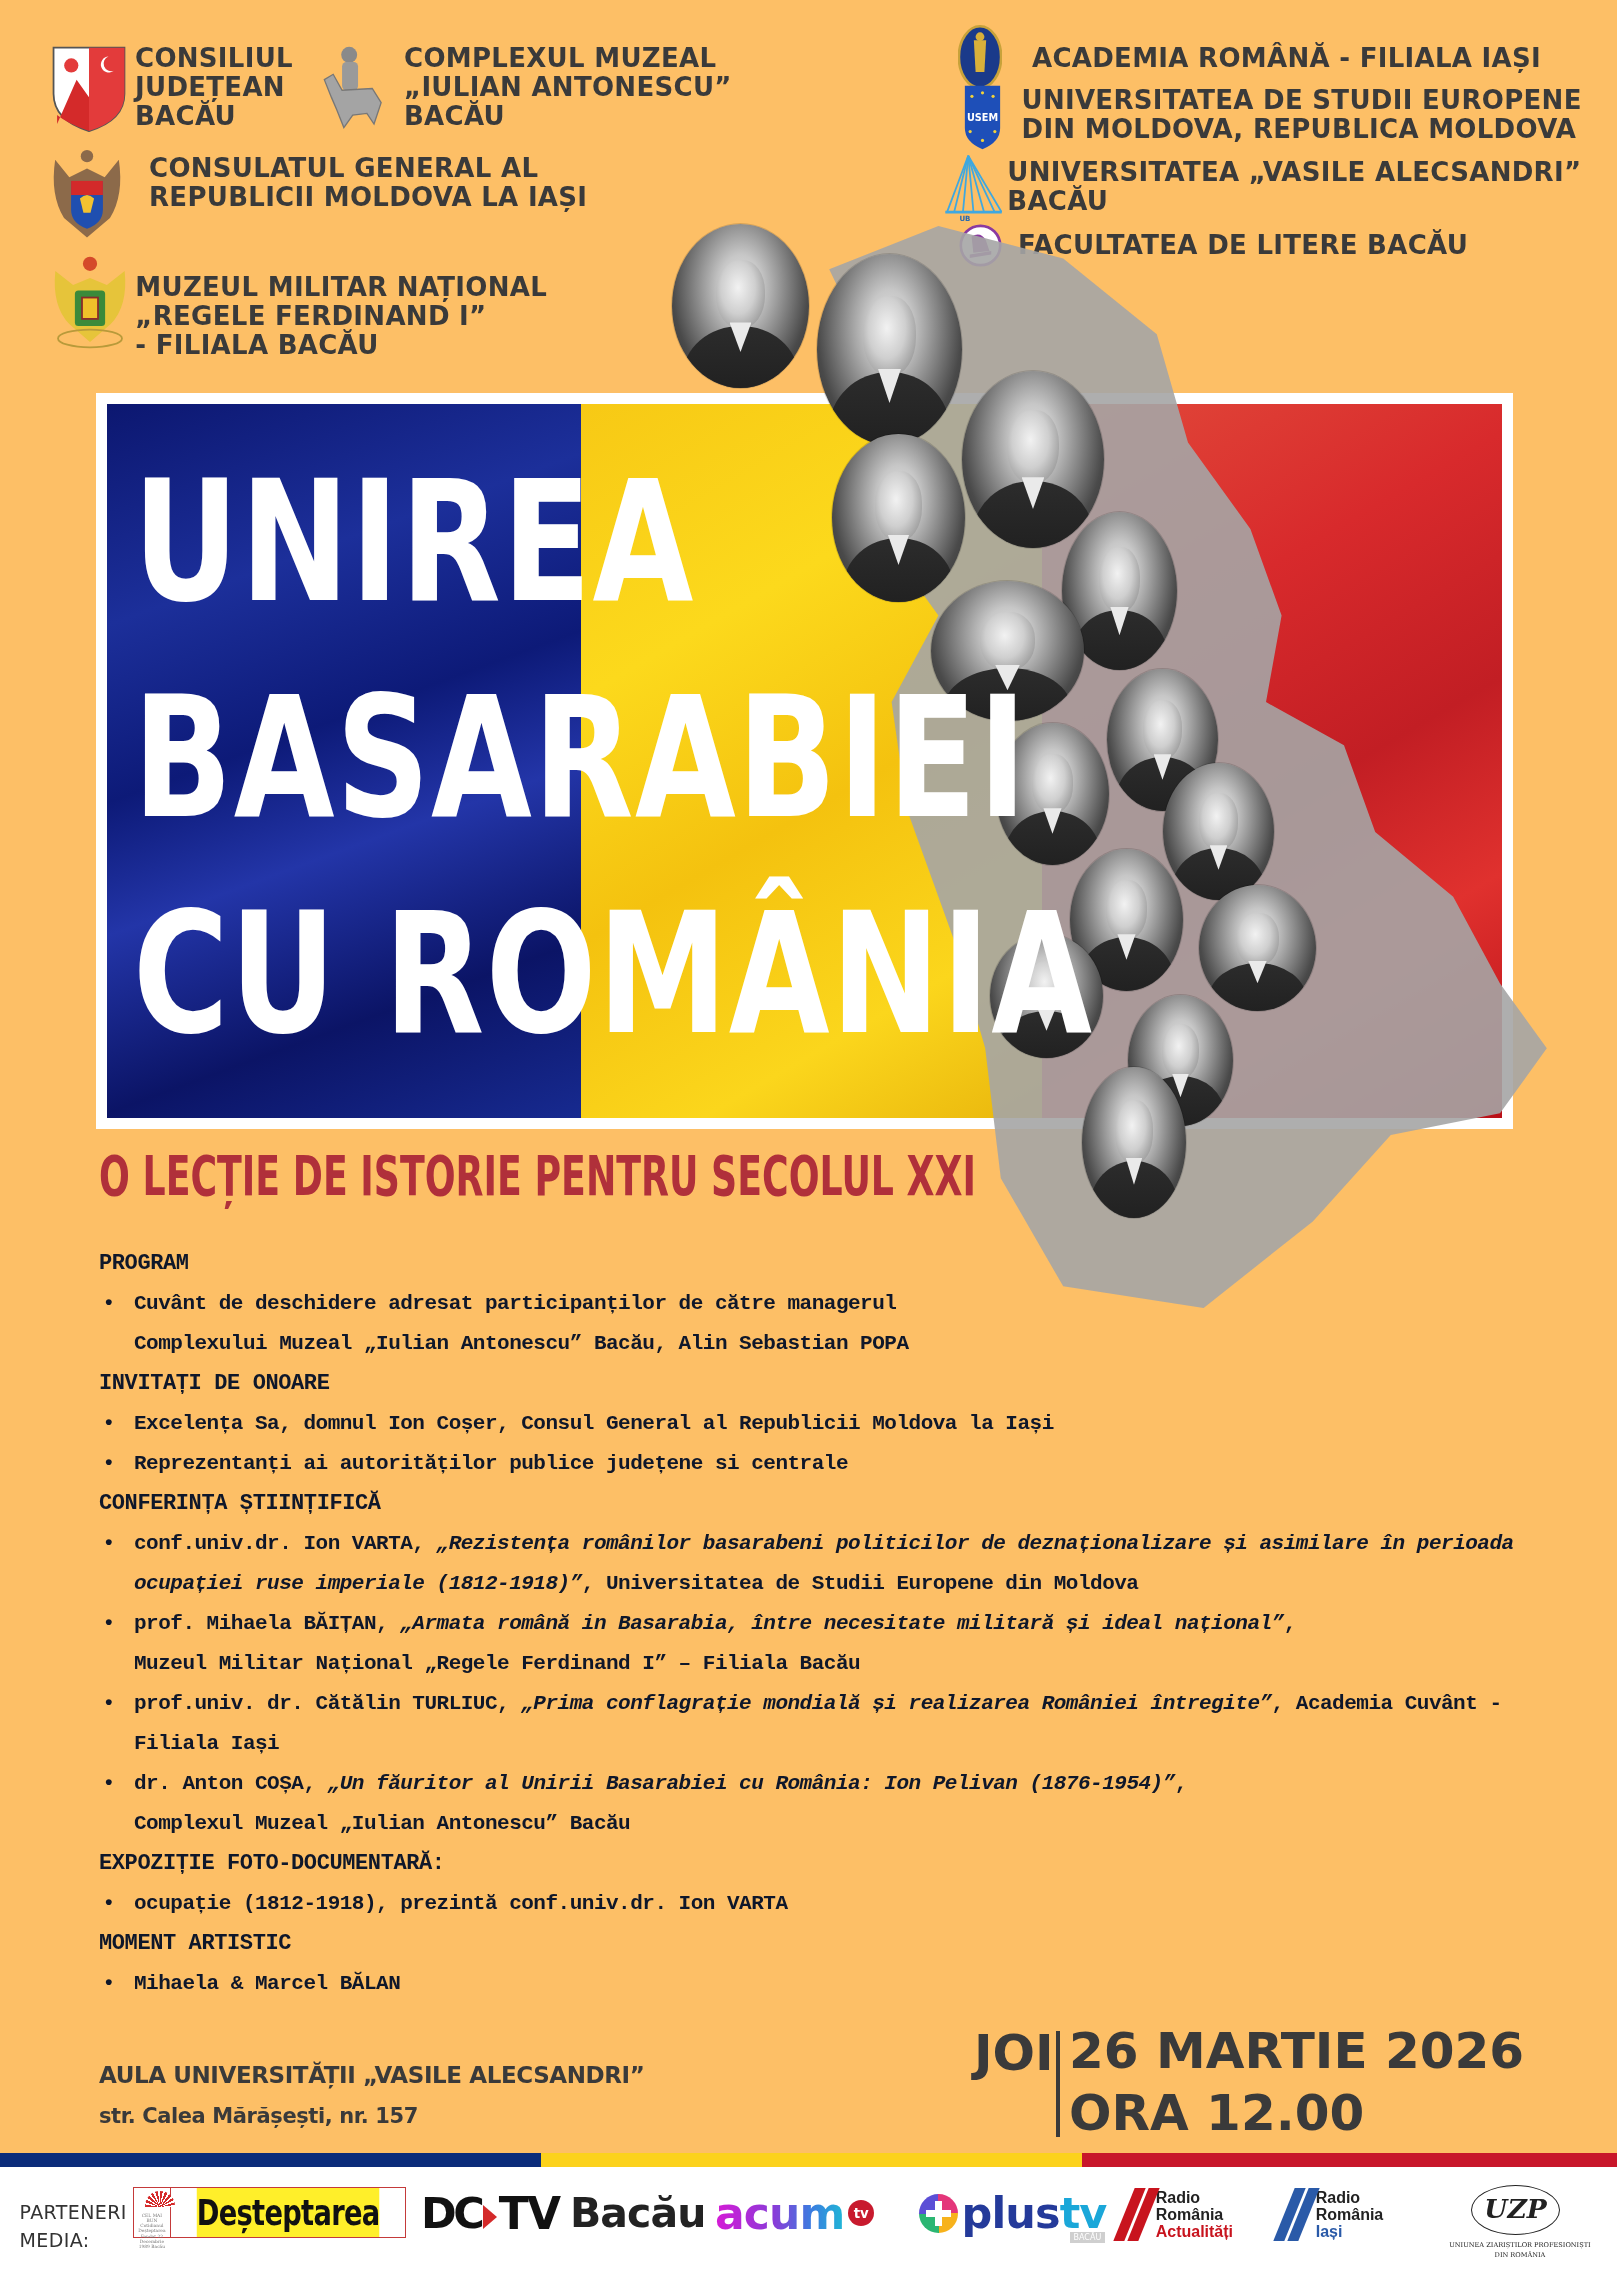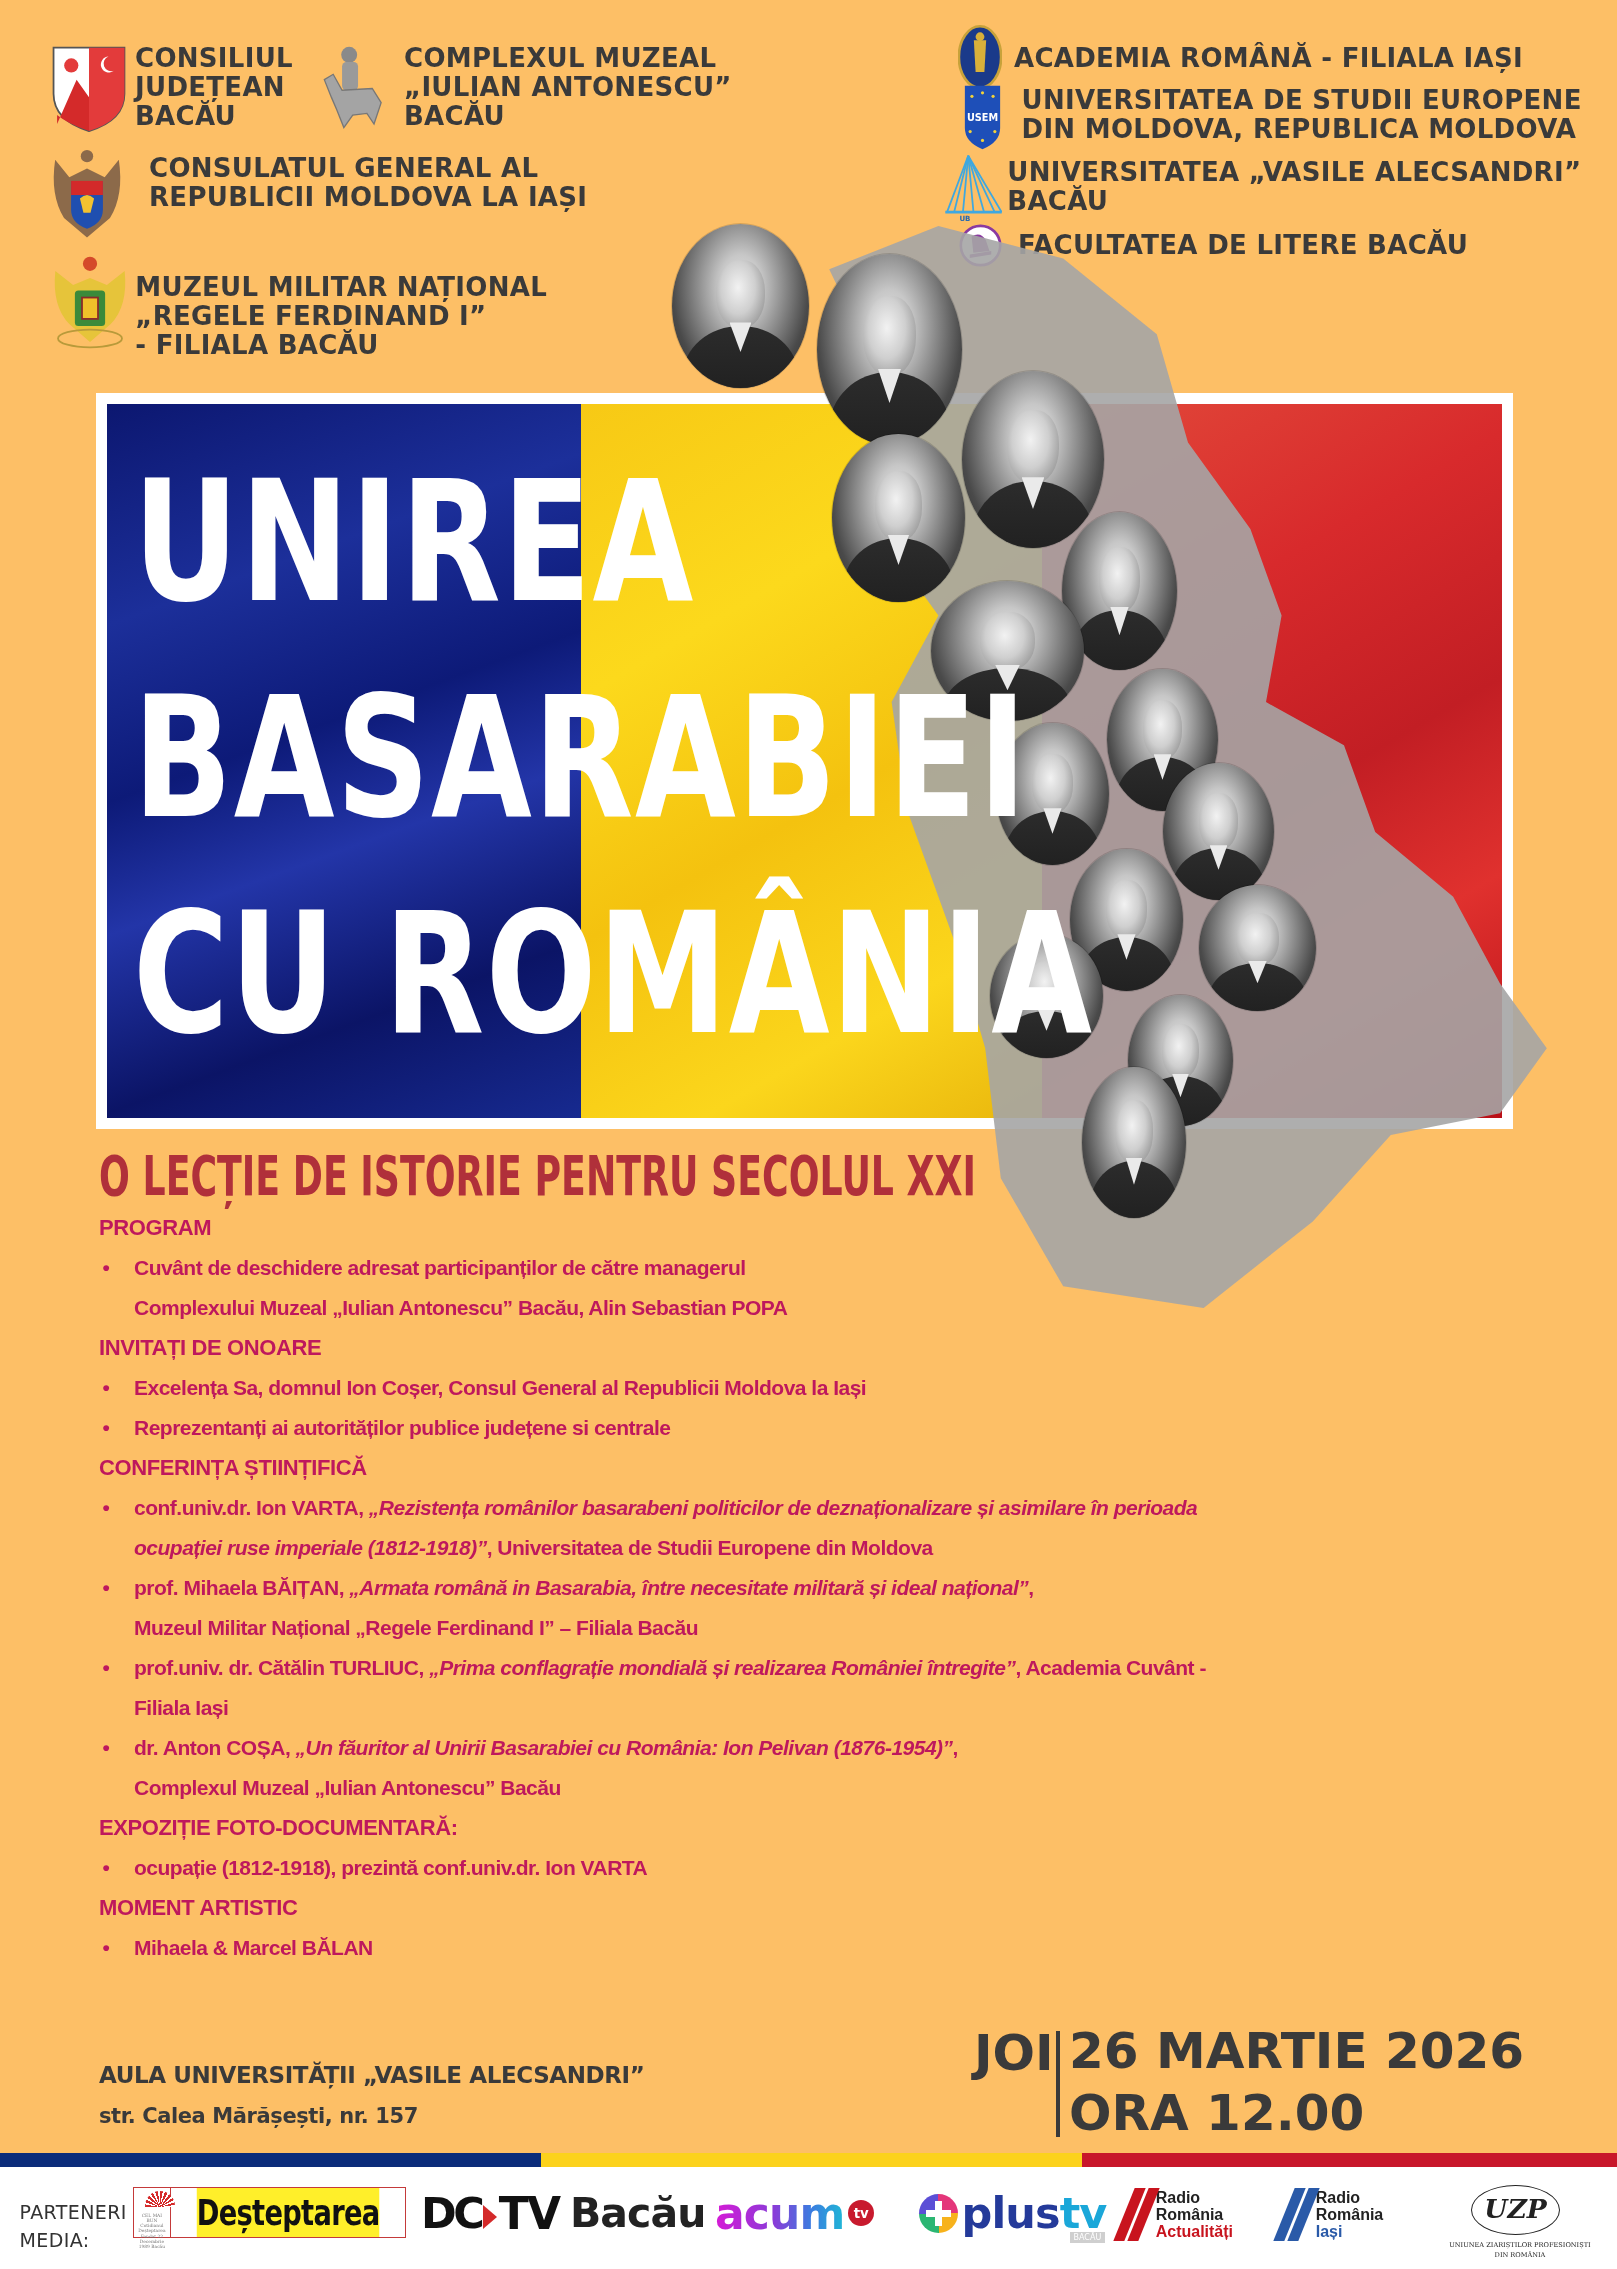--- a/index.html
+++ b/index.html
@@ -110,25 +110,25 @@
     color: #b0303a;
     transform: scaleX(0.66);
     transform-origin: left top;
     white-space: nowrap;
     letter-spacing: 0px;
   }
 
   
   .program {
     position: absolute;
-    left: 99px; top: 1208px;
+    left: 99px; top: 1244px;
     width: 1445px;
-    font-family: Liberation Sans, sans-serif;
+    font-family: Liberation Mono, monospace;
     font-weight: bold;
-    color: #be185d;
+    color: #0f172a;
   }
   .section-heading {
     font-size: 22px;
     line-height: 40px;
     height: 40px;
     letter-spacing: -0.4px;
   }
   .bullet {
     display: flex;
     font-size: 21px;
@@ -350,21 +350,21 @@
 „REGELE FERDINAND I”
 - FILIALA BACĂU</div>
 </div>
 
 <div class="org" style="left:958px; top:24px;">
   <svg class="org-logo" width="44" height="66" viewBox="0 0 50 74">
     <ellipse cx="25" cy="37" rx="24" ry="35" fill="#1a3a8a" stroke="#c8a23a" stroke-width="3"></ellipse>
     <path d="M18 18 L32 18 L30 54 L20 54 Z" fill="#d8b03a"></path>
     <circle cx="25" cy="14" r="5" fill="#d8b03a"></circle>
   </svg>
-  <div class="org-name" style="margin-left:12px; margin-top:19.5px;">ACADEMIA ROMÂNĂ - FILIALA IAȘI</div>
+  <div class="org-name" style="margin-left:30px; margin-top:19.5px;">ACADEMIA ROMÂNĂ - FILIALA IAȘI</div>
 </div>
 
 <div class="org" style="left:963px; top:84px;">
   <svg class="org-logo" width="39" height="67" viewBox="0 0 44 76">
     <path d="M2 2 H42 V50 Q42 66 22 74 Q2 66 2 50 Z" fill="#1e4fb8"></path>
     <text x="22" y="42" text-anchor="middle" font-family="DejaVu Sans, sans-serif" font-size="11" font-weight="bold" fill="#fff">USEM</text>
     <g fill="#f2d23a">
         <circle cx="10" cy="14" r="1.8"></circle>
         <circle cx="22" cy="10" r="1.8"></circle>
         <circle cx="34" cy="14" r="1.8"></circle>

